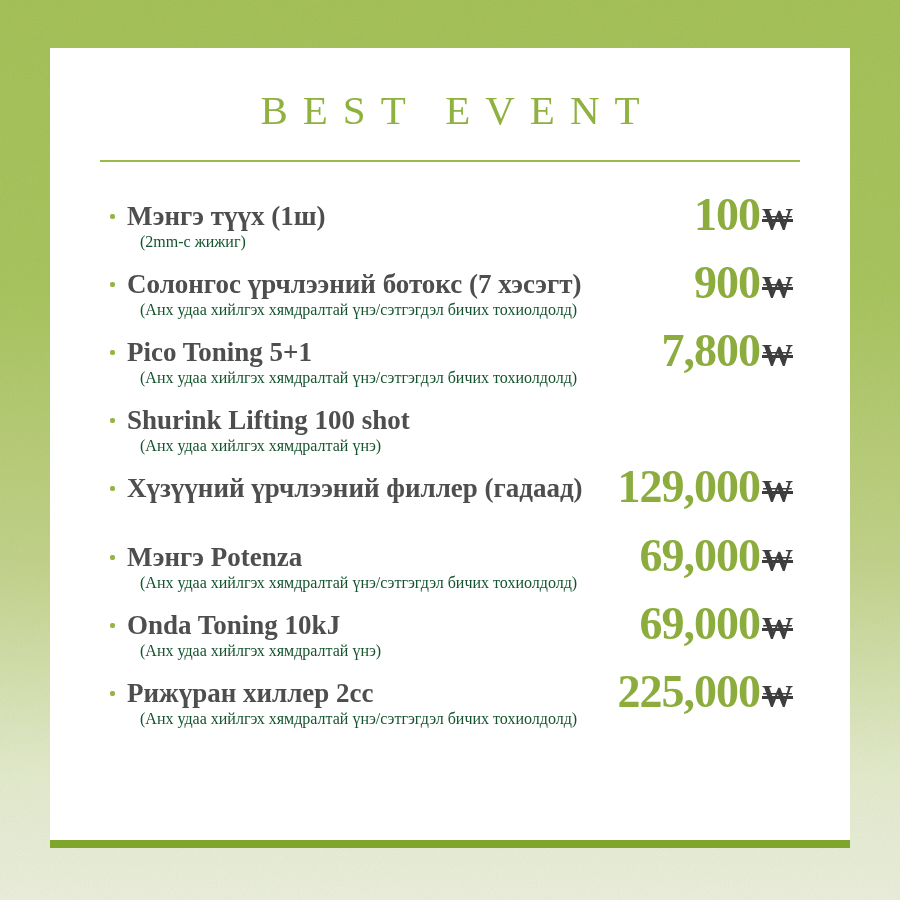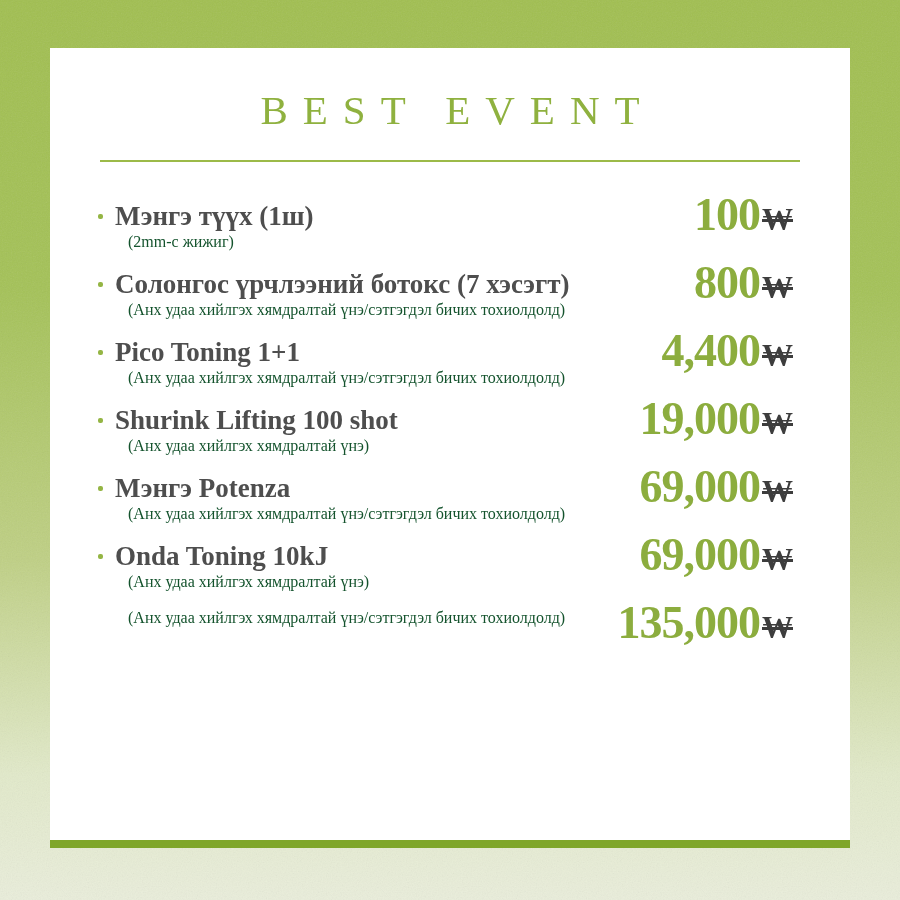--- a/index.html
+++ b/index.html
@@ -16,21 +16,21 @@
     position: absolute; left: 50px; top: 48px; width: 800px; height: 792px;
     background: #ffffff; border-bottom: 8px solid #7fa62a; box-sizing: content-box;
   }
   .event-title {
     margin: 40px 0 16px; text-align: center;
     font-size: 41px; line-height: 44px; font-weight: 400;
     letter-spacing: 15px; text-indent: 15px;
     color: #8fb13f;
   }
   .divider { width: 700px; height: 2px; background: #9cba48; margin: 28px auto 0; }
-  .list { margin-top: 38px; padding-left: 48px; padding-right: 57px; }
+  .list { margin-top: 38px; padding-left: 60px; padding-right: 57px; }
   .row { position: relative; margin-bottom: 16px; min-height: 52px; }
   .row.no-note { min-height: 32px; margin-bottom: 37px; }
   .row-main { display: flex; align-items: center; }
   .bullet {
     width: 5px; height: 5px; border-radius: 2px; background: #94b544;
     display: inline-block; margin-right: 12px; flex: none;
   }
   .row-title { font-weight: 700; font-size: 27px; line-height: 32px; color: #4e4e4e; }
   .row-note { font-size: 16px; line-height: 20px; color: #14532d; padding-left: 30px; }
   .price { position: absolute; right: 0; top: -8px; white-space: nowrap; line-height: 1; }
@@ -62,52 +62,63 @@
     </div>
     <div class="row-note">(2mm-с жижиг)</div>
     <div class="price"><span class="amount">100</span><span class="currency">₩</span></div>
   </div>
       <div class="row">
     <div class="row-main">
       <span class="bullet"></span>
       <span class="row-title">Солонгос үрчлээний ботокс (7 хэсэгт)</span>
     </div>
     <div class="row-note">(Анх удаа хийлгэх хямдралтай үнэ/сэтгэгдэл бичих тохиолдолд)</div>
-    <div class="price"><span class="amount">800</span><span class="currency">₩</span></div>
+    <div class="price"><span class="amount">900</span><span class="currency">₩</span></div>
   </div>
       <div class="row">
     <div class="row-main">
       <span class="bullet"></span>
-      <span class="row-title">Pico Toning 1+1</span>
+      <span class="row-title">Pico Toning 5+1</span>
     </div>
     <div class="row-note">(Анх удаа хийлгэх хямдралтай үнэ/сэтгэгдэл бичих тохиолдолд)</div>
-    <div class="price"><span class="amount">4,400</span><span class="currency">₩</span></div>
+    <div class="price"><span class="amount">7,800</span><span class="currency">₩</span></div>
   </div>
       <div class="row">
     <div class="row-main">
       <span class="bullet"></span>
       <span class="row-title">Shurink Lifting 100 shot</span>
     </div>
     <div class="row-note">(Анх удаа хийлгэх хямдралтай үнэ)</div>
-    <div class="price"><span class="amount">19,000</span><span class="currency">₩</span></div>
+  </div>
+      <div class="row no-note">
+    <div class="row-main">
+      <span class="bullet"></span>
+      <span class="row-title">Хүзүүний үрчлээний филлер (гадаад)</span>
+    </div>
+
+    <div class="price"><span class="amount">129,000</span><span class="currency">₩</span></div>
   </div>
       <div class="row">
     <div class="row-main">
       <span class="bullet"></span>
       <span class="row-title">Мэнгэ Potenza</span>
     </div>
     <div class="row-note">(Анх удаа хийлгэх хямдралтай үнэ/сэтгэгдэл бичих тохиолдолд)</div>
     <div class="price"><span class="amount">69,000</span><span class="currency">₩</span></div>
   </div>
       <div class="row">
     <div class="row-main">
       <span class="bullet"></span>
       <span class="row-title">Onda Toning 10kJ</span>
     </div>
     <div class="row-note">(Анх удаа хийлгэх хямдралтай үнэ)</div>
     <div class="price"><span class="amount">69,000</span><span class="currency">₩</span></div>
   </div>
       <div class="row">
+    <div class="row-main">
+      <span class="bullet"></span>
+      <span class="row-title">Рижүран хиллер 2cc</span>
+    </div>
     <div class="row-note">(Анх удаа хийлгэх хямдралтай үнэ/сэтгэгдэл бичих тохиолдолд)</div>
-    <div class="price"><span class="amount">135,000</span><span class="currency">₩</span></div>
+    <div class="price"><span class="amount">225,000</span><span class="currency">₩</span></div>
   </div>
     </div>
 </div>
 
 </body></html>

